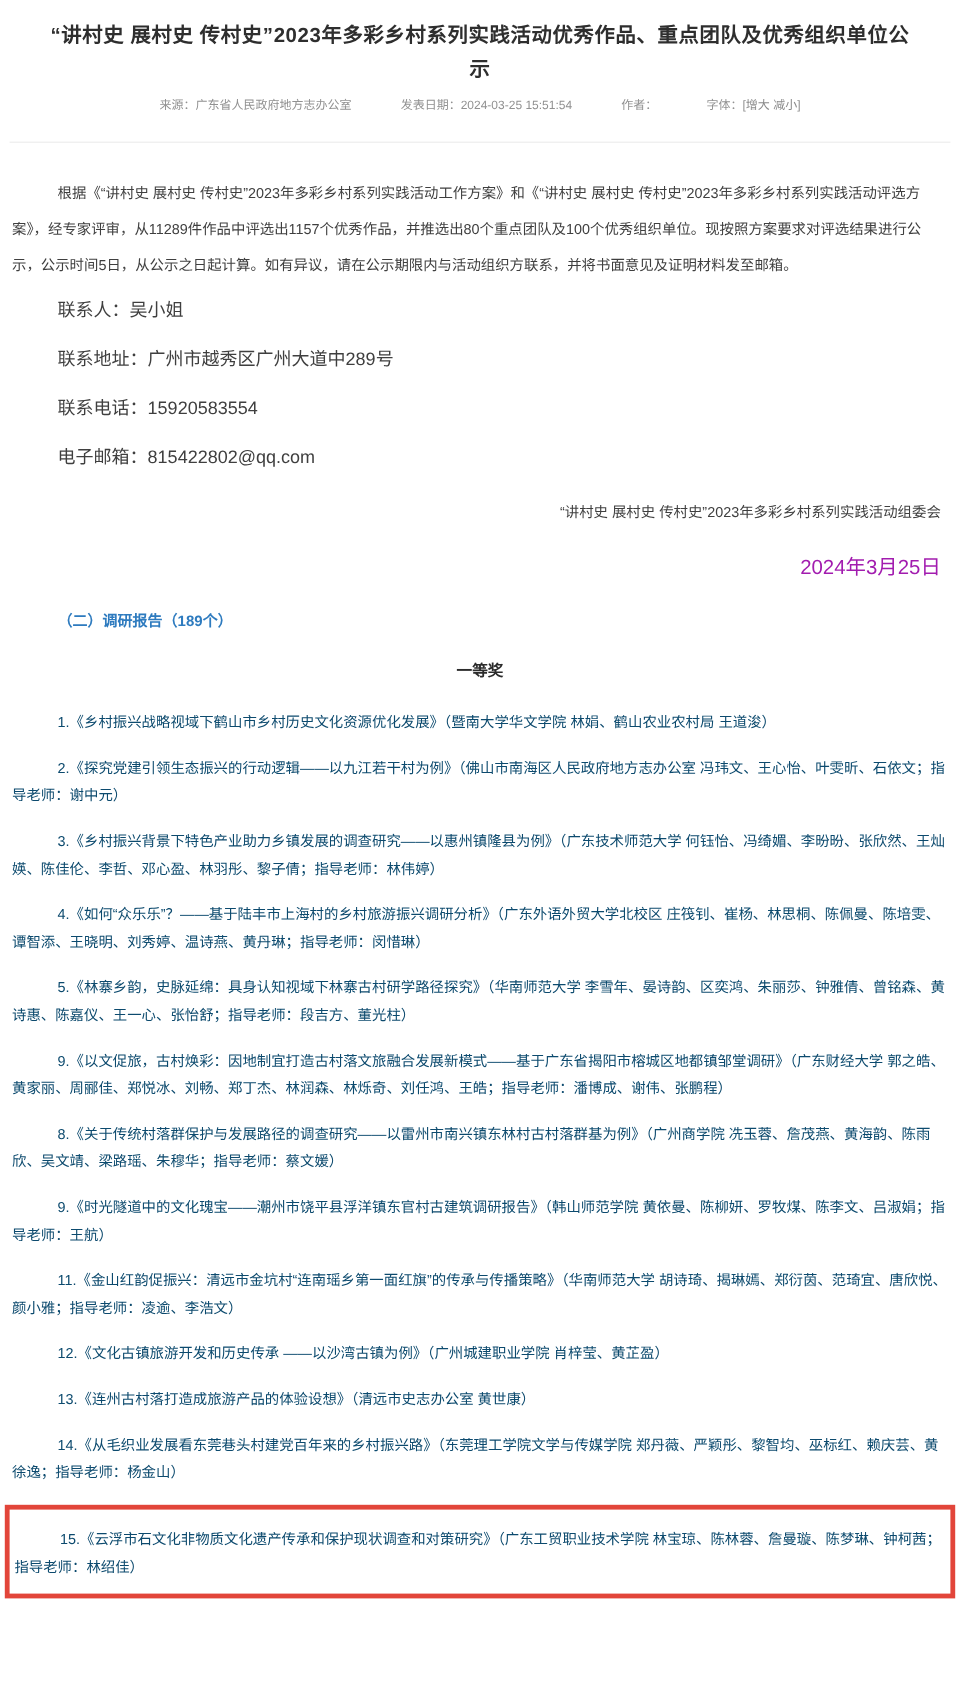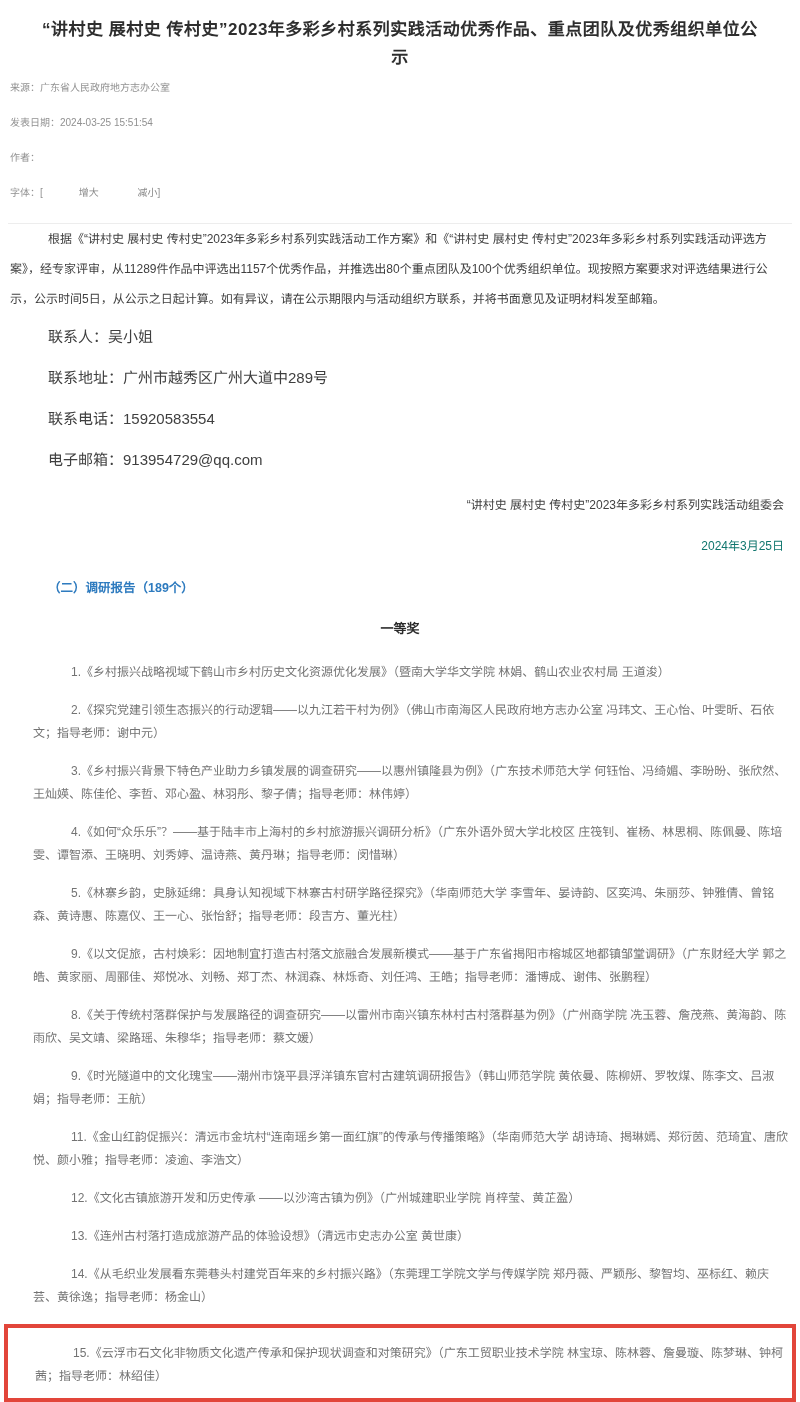--- a/index.html
+++ b/index.html
@@ -17,33 +17,32 @@
     text-align: center;
     font-size: 17px;
     line-height: 1.62;
     font-weight: bold;
     color: #2e2e2e;
     letter-spacing: .5px;
   }
   .meta-row {
     display: flex;
     justify-content: center;
-    gap: 20px;
+    gap: 41px;
     font-size: 10px;
     color: #919191;
     margin-top: 6px;
-    flex-direction: column;
   }
   .meta-row .pair { white-space: nowrap; }
-  .meta-row .font-link { color: #8a8a8a; cursor: pointer; padding-left: 36px; }
+  .meta-row .font-link { color: #8a8a8a; cursor: pointer; }
   .divider { border-top: 1px solid #ededed; margin: 24px -2px 0; }
 
   
   .intro {
-    margin-top: 0;
+    margin-top: 27px;
     font-size: 12px;
     line-height: 30px;
     text-indent: 38px;
     color: #3f3f3f;
     margin-bottom: 16px;
   }
   p.contact-line {
     font-size: 15px;
     line-height: 14px;
     text-indent: 38px;
@@ -52,24 +51,24 @@
   }
   p.signature {
     text-align: right;
     font-size: 12px;
     margin-top: 28px;
     padding-right: 6px;
     color: #3f3f3f;
   }
   p.sign-date {
     text-align: right;
-    font-size: 12px;
+    font-size: 17px;
     margin-top: 24px;
     padding-right: 6px;
-    color: #0f766e;
+    color: #a21caf;
   }
 
   
   .section-header {
     margin-top: 24px;
     text-indent: 38px;
     font-size: 12.5px;
     font-weight: bold;
     color: #2e7bbf;
   }
@@ -82,22 +81,21 @@
     margin-bottom: 24px;
     font-family: Liberation Mono, monospace;
   }
 
   
   .item {
     font-size: 12px;
     line-height: 23px;
     text-indent: 38px;
     margin-bottom: 15px;
-    color: #737373;
-    margin-left: 23px;
+    color: #0c4a6e;
   }
   .highlight-box {
     border: 4px solid #e2453a;
     margin: 4px -6px 0;
     padding: 14px 4px 10px;
   }
   .highlight-box .item { margin-bottom: 0; }
 </style>
 </head>
 <body>
@@ -113,21 +111,21 @@
     <span class="pair"><span>字体：</span><span>[</span><span class="font-link">增大</span>&nbsp;<span class="font-link">减小</span><span>]</span></span>
   </div>
 
   <div class="divider"></div>
 
   <p class="intro">根据《“讲村史 展村史 传村史”2023年多彩乡村系列实践活动工作方案》和《“讲村史 展村史 传村史”2023年多彩乡村系列实践活动评选方案》，经专家评审，从11289件作品中评选出1157个优秀作品，并推选出80个重点团队及100个优秀组织单位。现按照方案要求对评选结果进行公示，公示时间5日，从公示之日起计算。如有异议，请在公示期限内与活动组织方联系，并将书面意见及证明材料发至邮箱。</p>
 
   <p class="contact-line">联系人：吴小姐</p>
   <p class="contact-line">联系地址：广州市越秀区广州大道中289号</p>
   <p class="contact-line">联系电话：15920583554</p>
-  <p class="contact-line">电子邮箱：913954729@qq.com</p>
+  <p class="contact-line">电子邮箱：815422802@qq.com</p>
 
   <p class="signature">“讲村史 展村史 传村史”2023年多彩乡村系列实践活动组委会</p>
   <p class="sign-date">2024年3月25日</p>
 
   <p class="section-header">（二）调研报告（189个）</p>
 
   <p class="award-title">一等奖</p>
 
   <div id="award-list">
       <p class="item">1.《乡村振兴战略视域下鹤山市乡村历史文化资源优化发展》（暨南大学华文学院 林娟、鹤山农业农村局 王道浚）</p>

